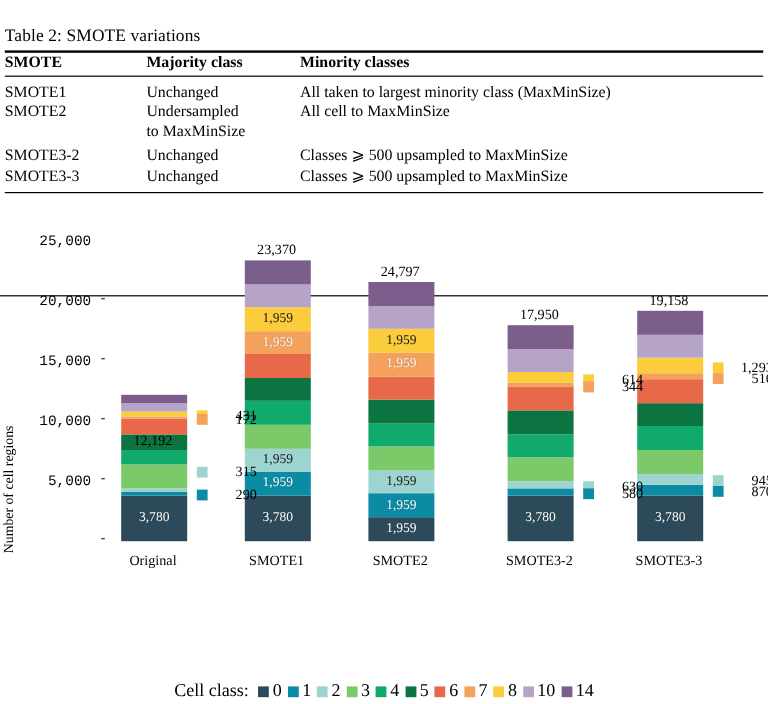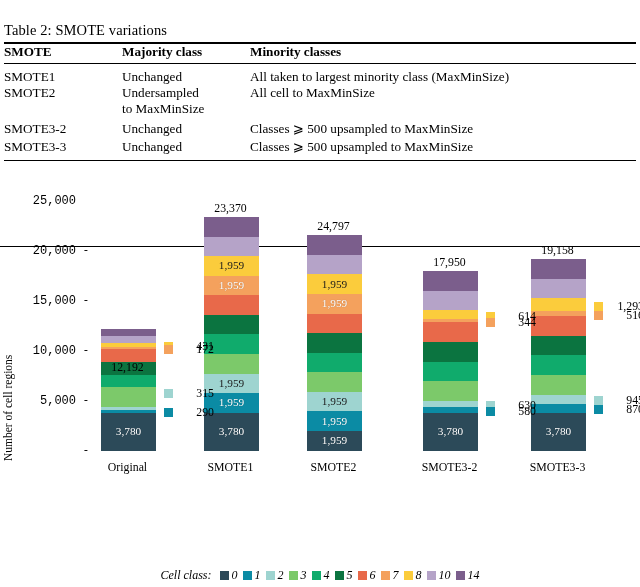--- a/index.html
+++ b/index.html
@@ -76,21 +76,21 @@
   }
   .callout .swatch{
     width:9px;height:9px;display:inline-block;flex:0 0 auto;
   }
   .callout .cval{min-width:34px;text-align:right;display:inline-block;}
 
   
   #legend{
     position:absolute;left:0;top:568px;width:640px;
     display:flex;align-items:center;justify-content:center;
-    gap:5px;font-size:12px;font-style:italic;
+    gap:5px;font-size:15px;
   }
   #legend .lg-title{margin-right:3px;}
   .lg-item{display:flex;align-items:center;gap:3px;}
   .lg-item .sw{width:9px;height:9px;display:inline-block;}
   .plot-divider{
     position:absolute;left:0;top:246px;width:640px;
     border-top:1.5px solid #000;
   }
 </style>
 </head>

